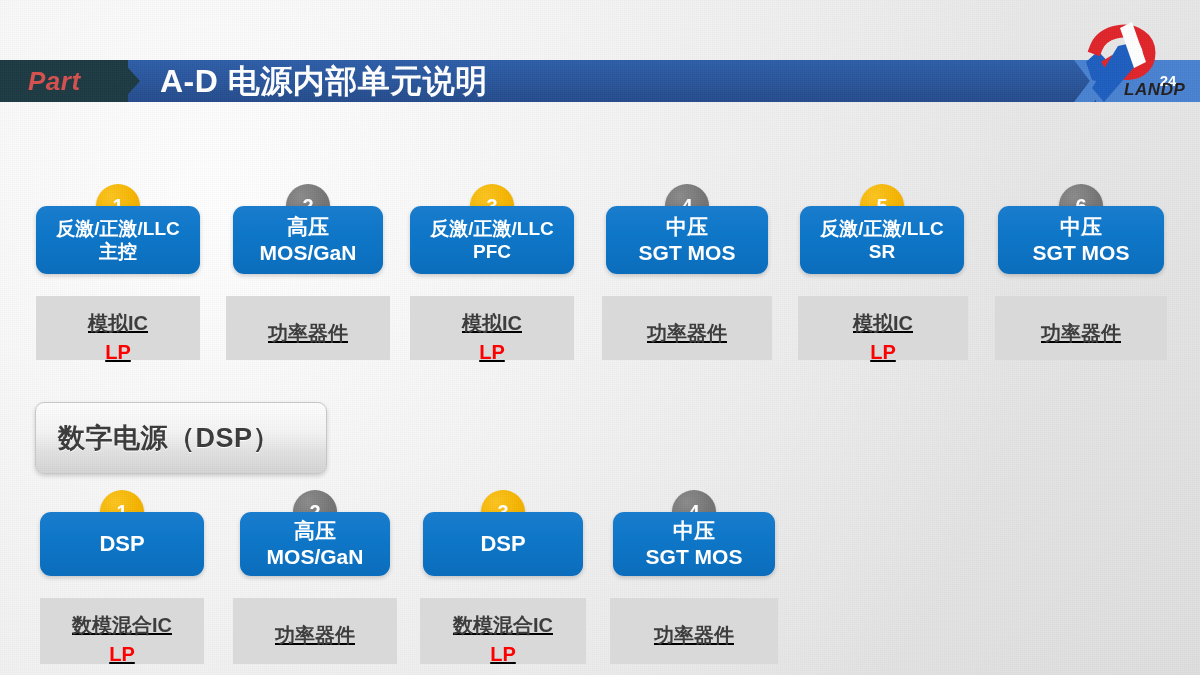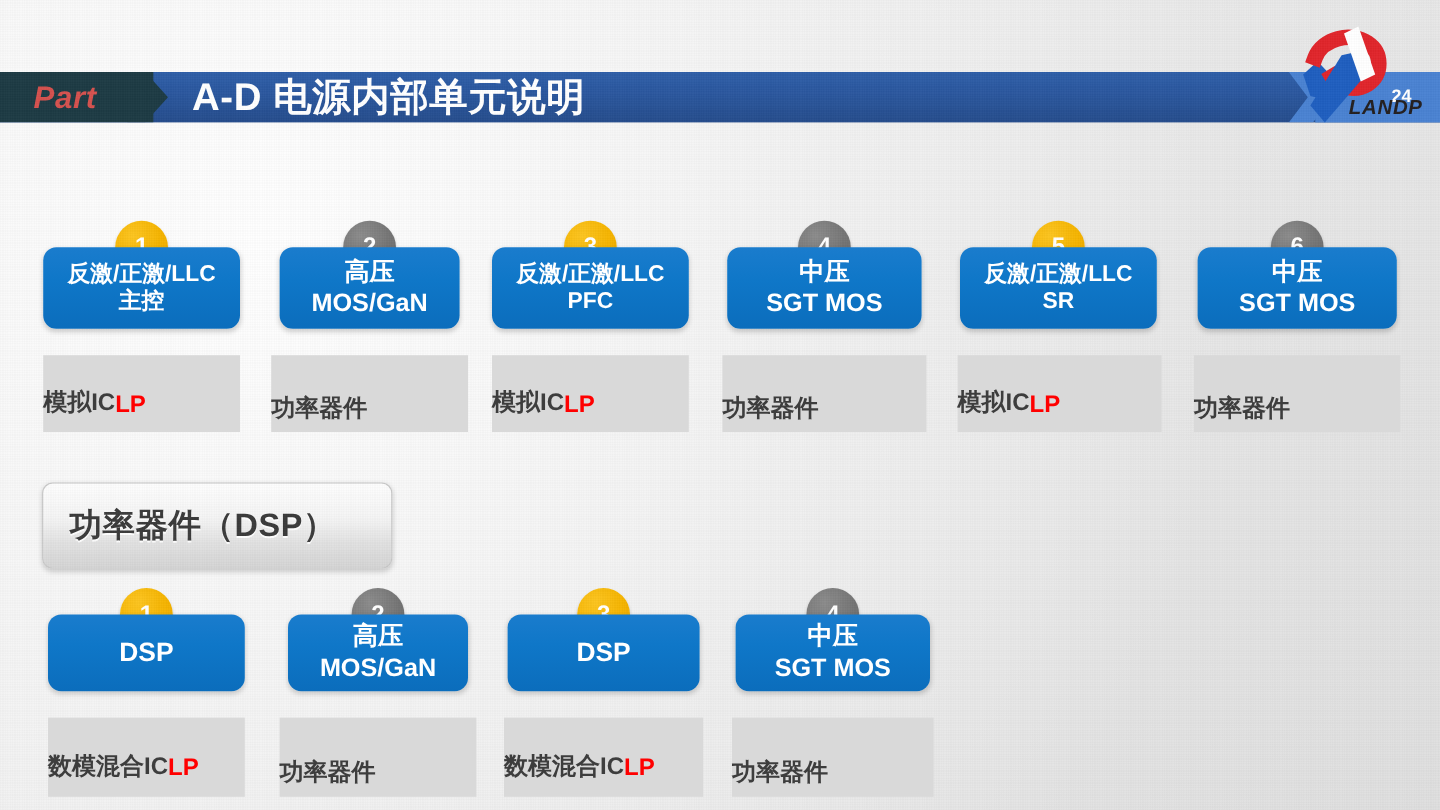--- a/index.html
+++ b/index.html
@@ -105,23 +105,24 @@
     display:flex;flex-direction:column;align-items:center;justify-content:center;
     line-height:1.22;text-align:center;
     box-shadow:0 2px 4px rgba(0,0,0,.18);
     z-index:2;
   }
   .blue-box .l1,.blue-box .l2{display:block;white-space:nowrap;}
 
   .gray-box{
     position:absolute;left:0;
     background:#d9d9d9;
-    display:flex;flex-direction:row;align-items:center;
+    display:flex;flex-direction:column;align-items:center;
     text-align:center;box-sizing:border-box;
     z-index:1;
+    text-decoration:underline;
   }
   .gray-box .cat{color:#3d3d3d;font-size:20px;font-weight:bold;display:block;}
   .gray-box .tag{color:#ff0000;font-size:20px;font-weight:bold;display:block;margin-top:4px;}
 </style>
 </head>
 <body>
 
 <div id="slide">
 
   <div id="header">
@@ -203,21 +204,21 @@
       <span class="cat">功率器件</span>
     </div>
     <div class="unit" style="left: 998px; top: 184px; width: 166px; height: 112px;">
       <div class="badge gray" style="top: 0px;">6</div>
       <div class="blue-box" style="top: 22px; width: 166px; height: 68px; font-size: 21px;">
         <span class="l1">中压</span>
         <span class="l2">SGT MOS</span>
       </div>
     </div>
     <div class="plate" style="left: 35px; top: 402px; width: 290px; height: 70px;">
-      <span>功率器件（DSP）</span>
+      <span>数字电源（DSP）</span>
     </div>
     <div class="gray-box" style="left: 40px; top: 598px; width: 164px; height: 66px; padding-top: 14px;">
       <span class="cat">数模混合IC</span>
       <span class="tag">LP</span>
     </div>
     <div class="unit" style="left: 40px; top: 490px; width: 164px; height: 108px;">
       <div class="badge amber" style="top: 0px;">1</div>
       <div class="blue-box" style="top: 22px; width: 164px; height: 64px; font-size: 22px;">
         <span class="l1">DSP</span>
       </div>

